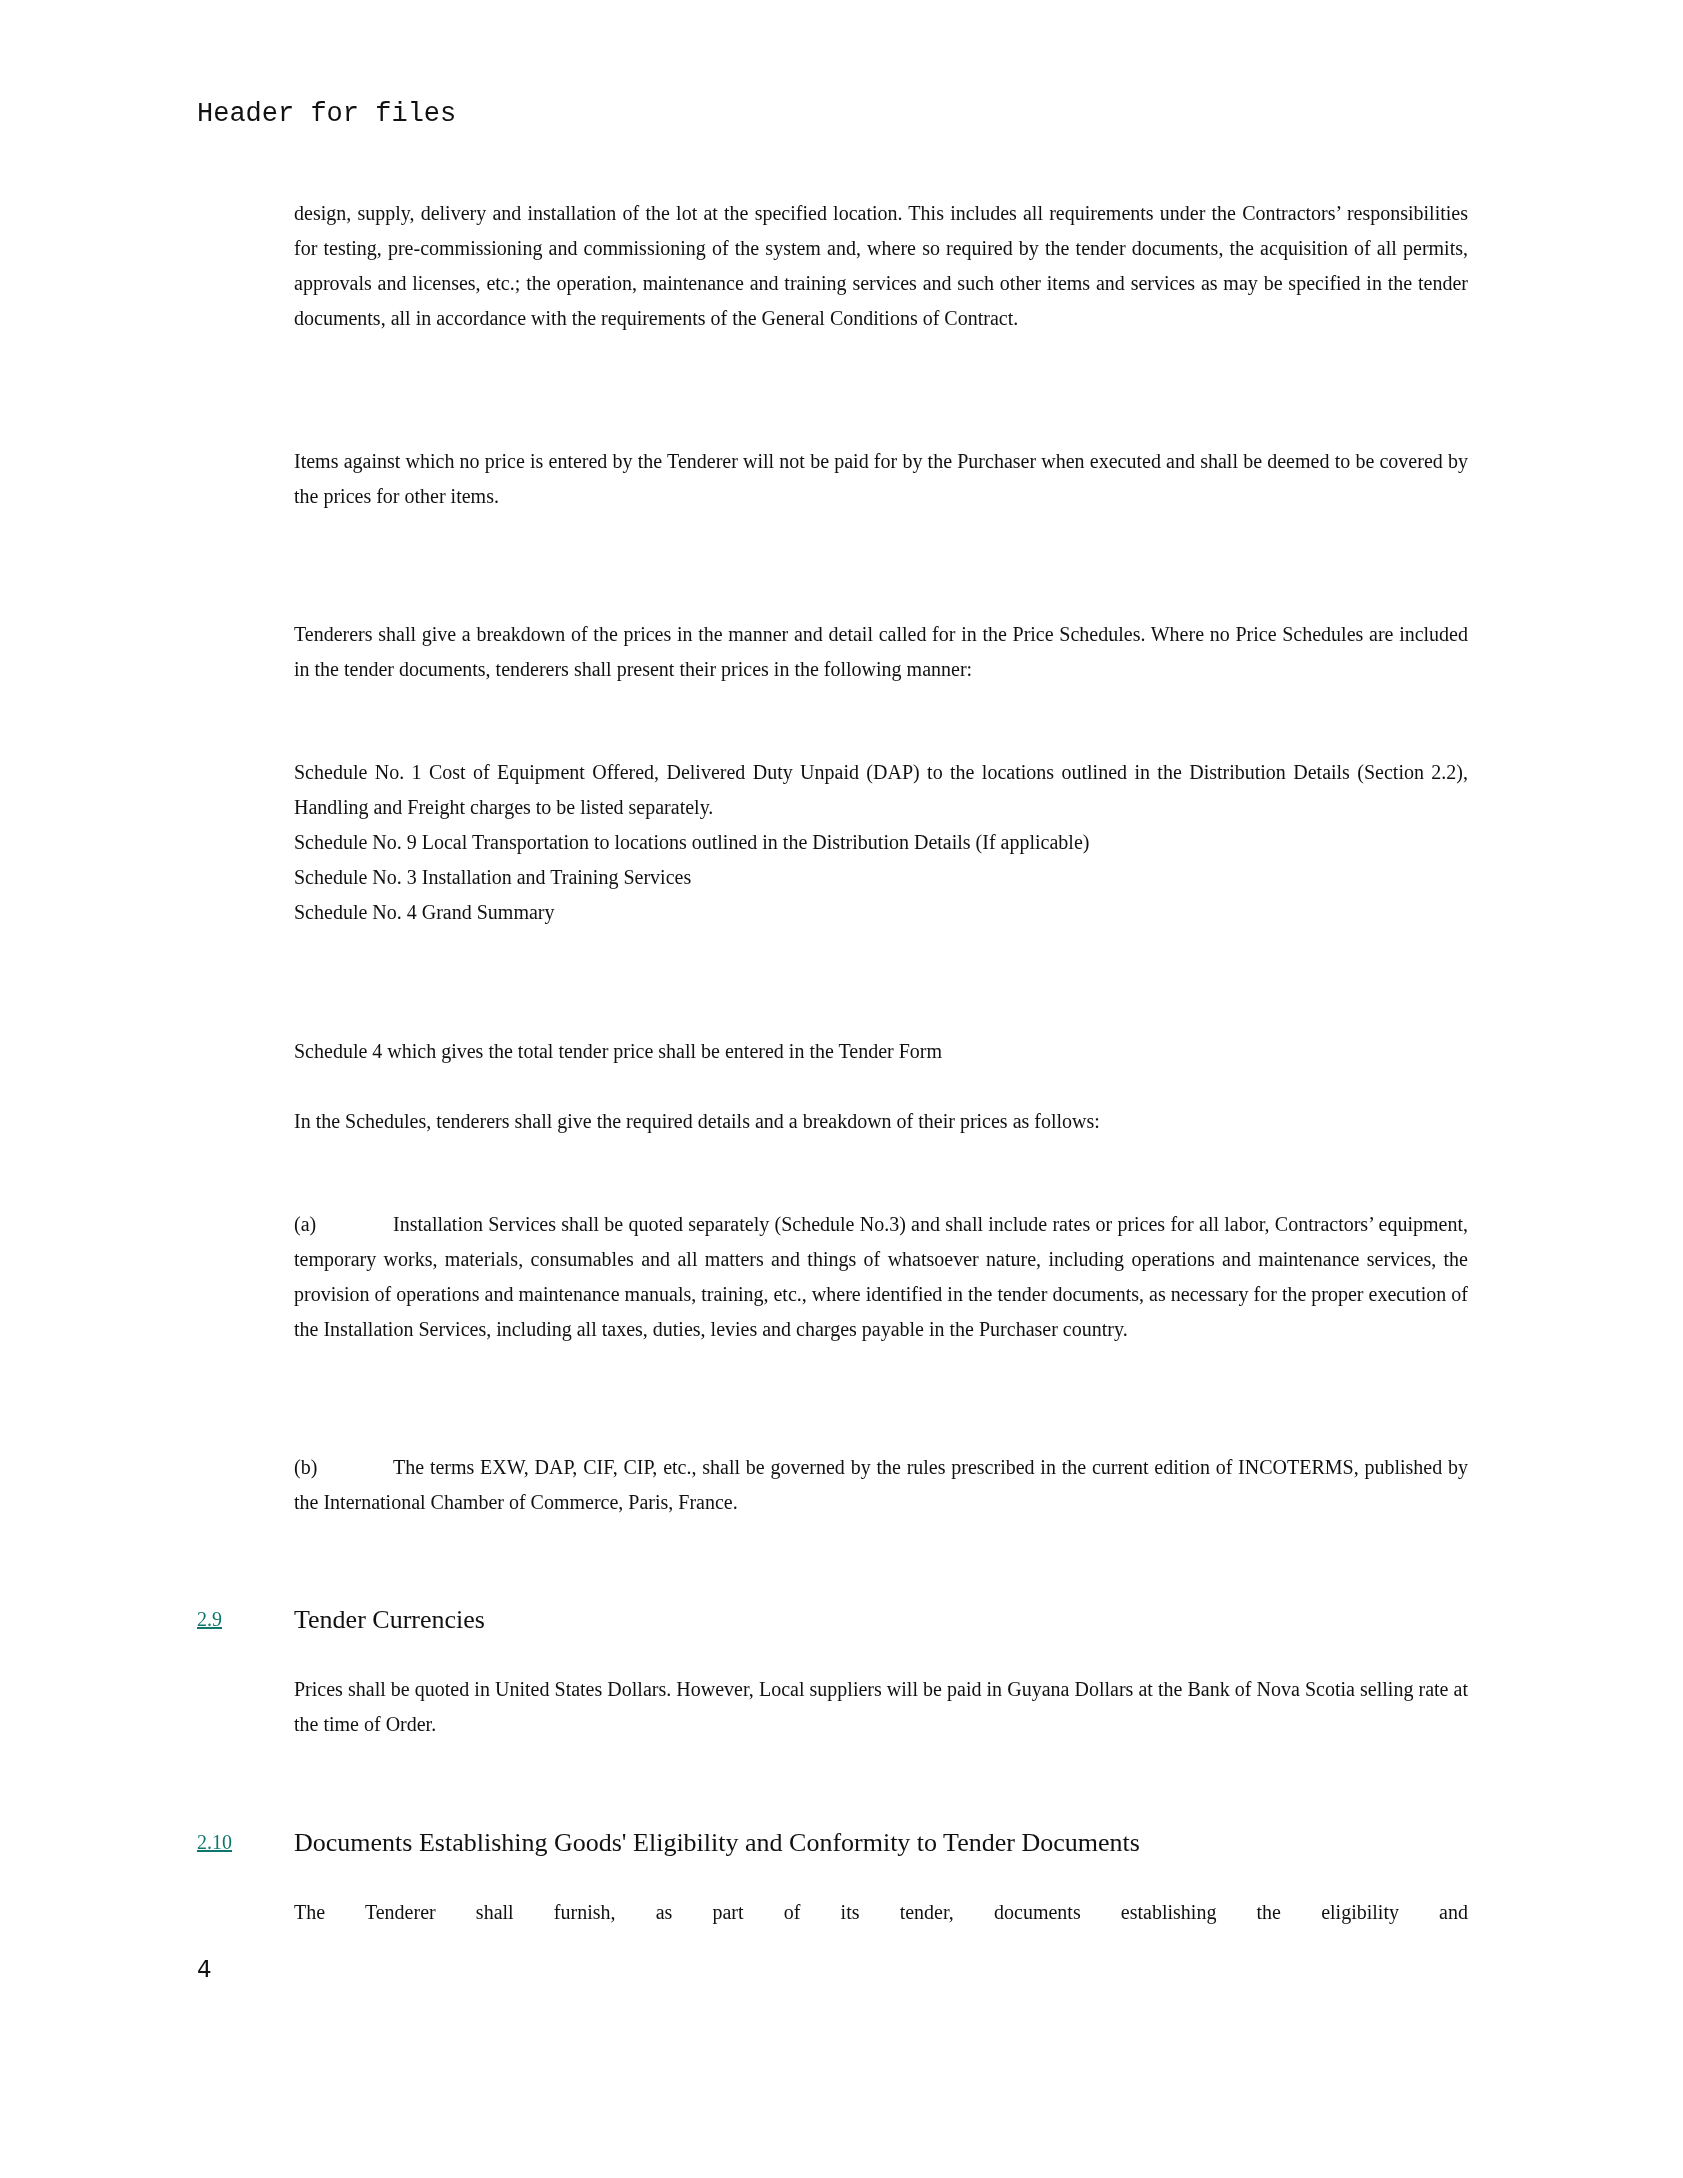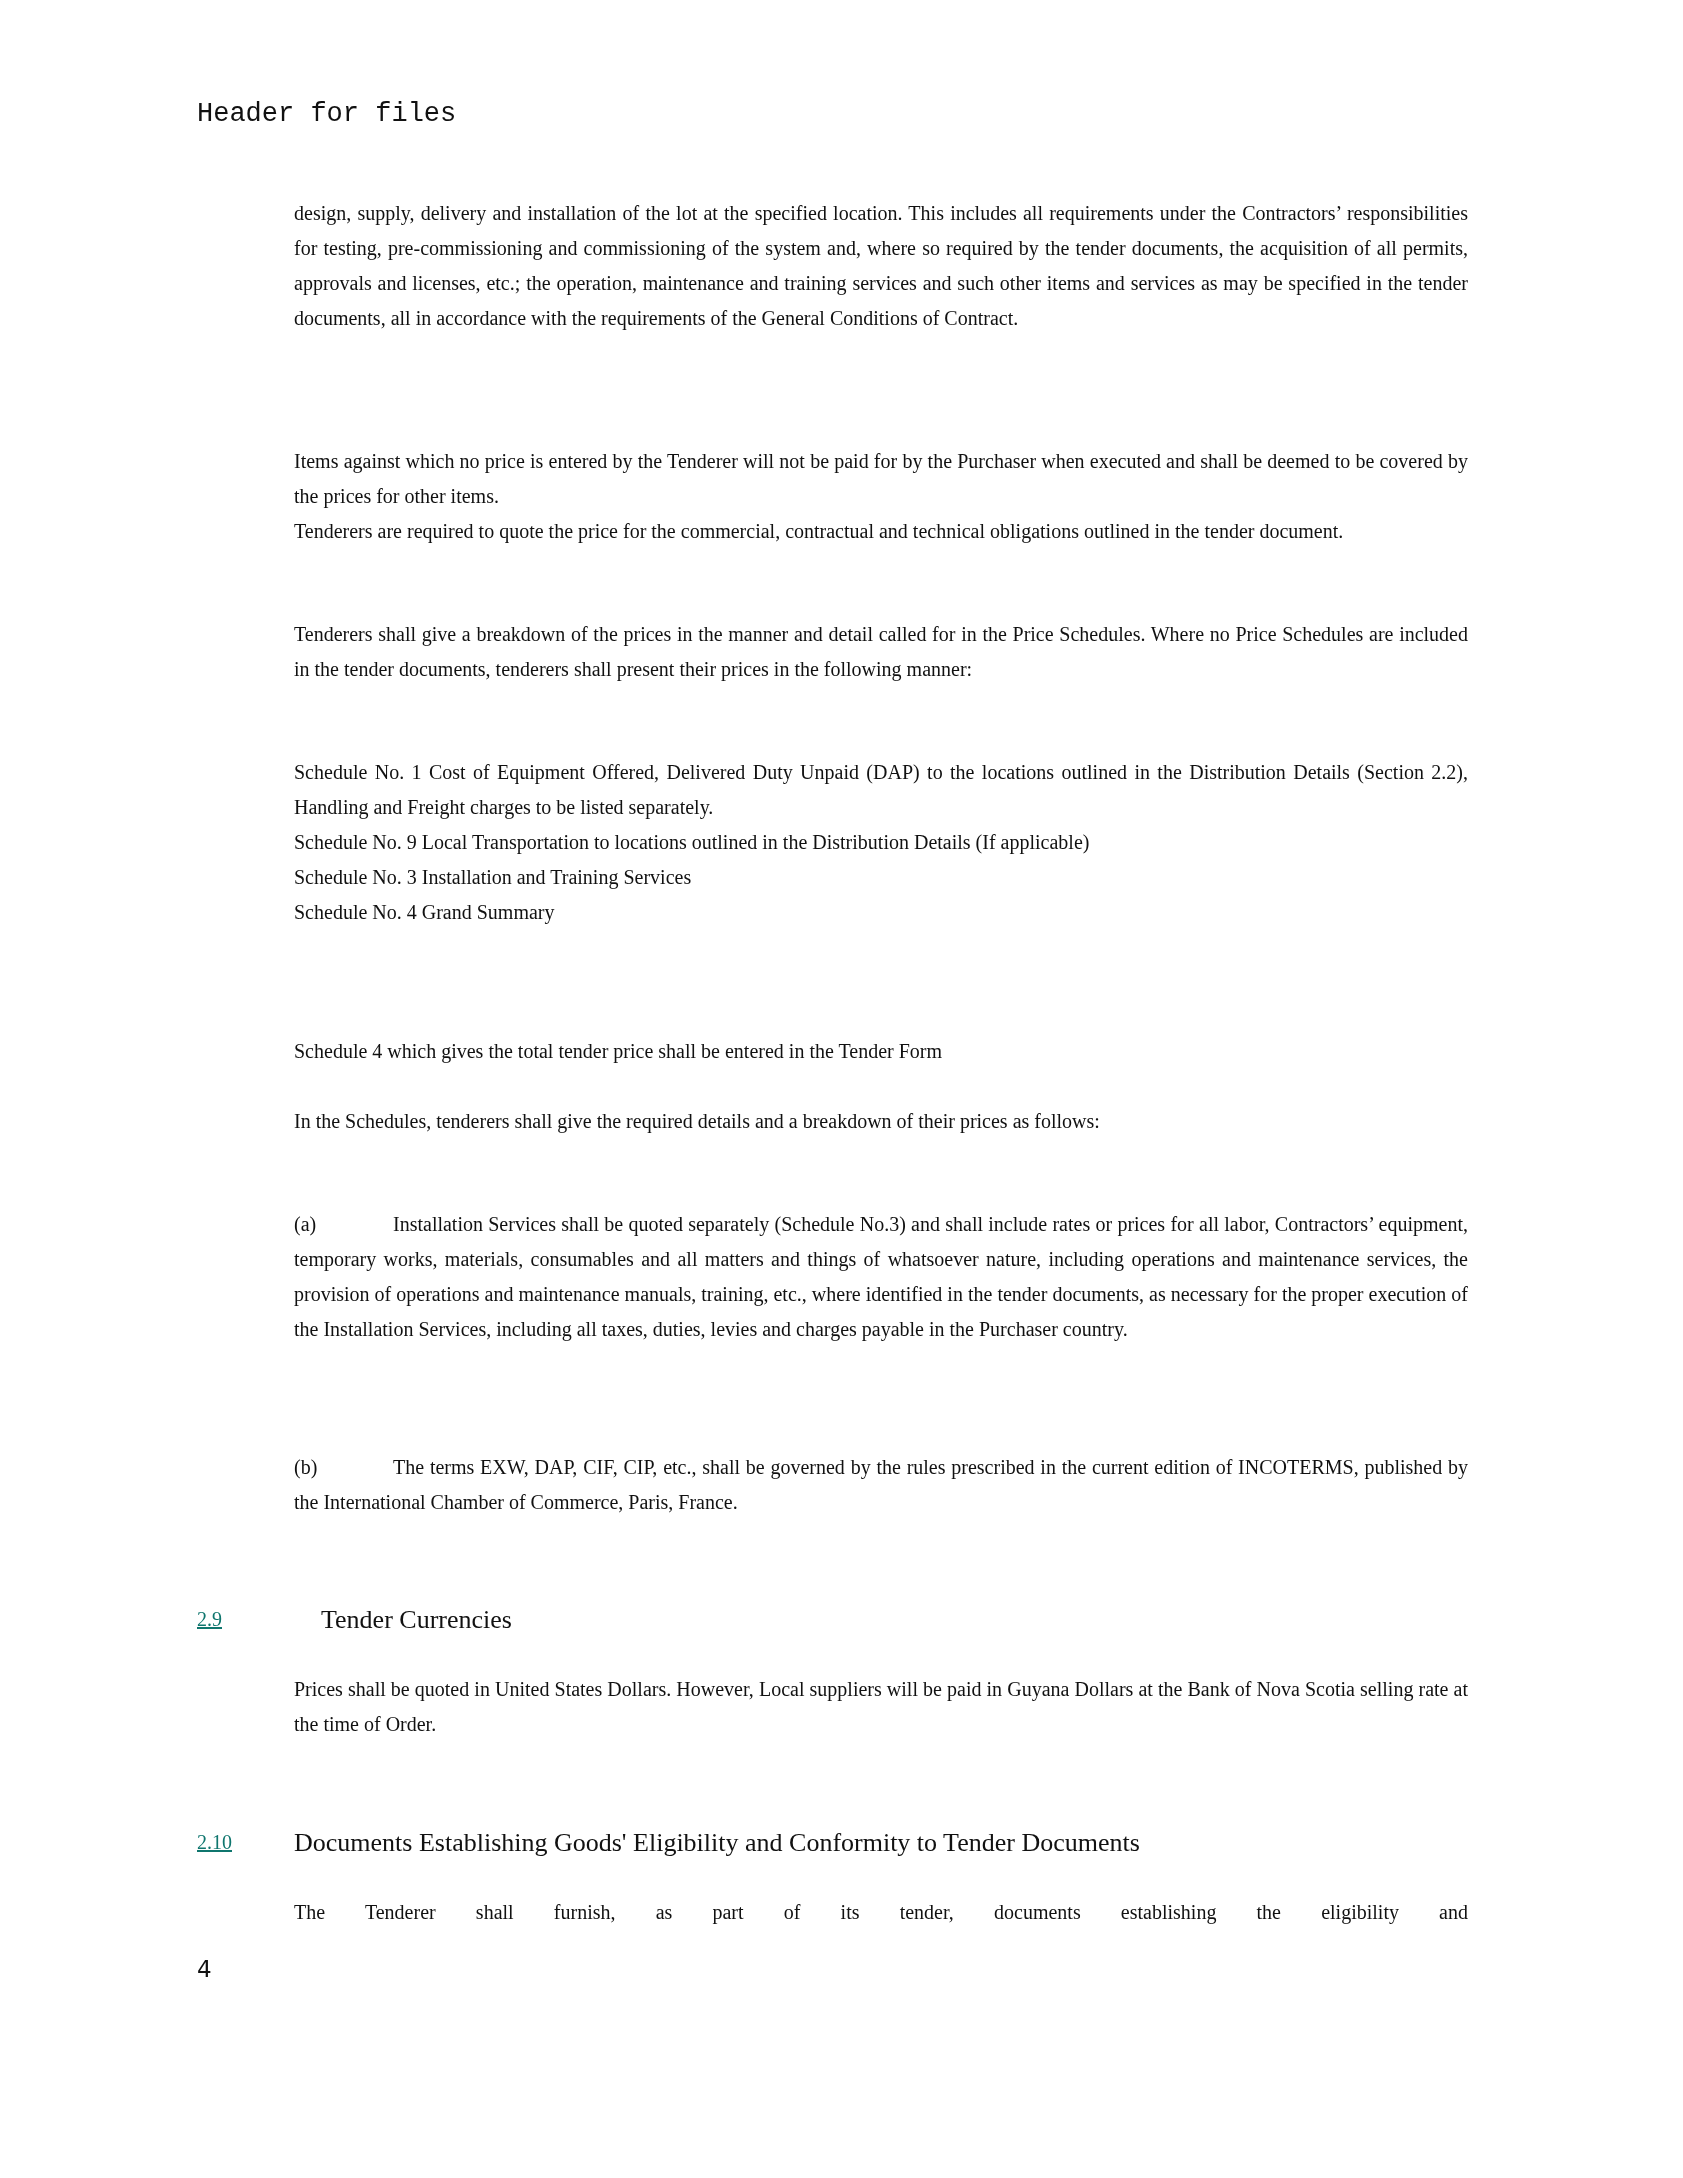--- a/index.html
+++ b/index.html
@@ -22,21 +22,20 @@
 <div class="page">
 
   <div class="hdr">Header for files</div>
 
   <div class="blk" style="top:196px;">
     <p>design, supply, delivery and installation of the lot at the specified location. This includes all requirements under the Contractors’ responsibilities for testing, pre-commissioning and commissioning of the system and, where so required by the tender documents, the acquisition of all permits, approvals and licenses, etc.; the operation, maintenance and training services and such other items and services as may be specified in the tender documents, all in accordance with the requirements of the General Conditions of Contract.</p>
   </div>
 
   <div class="blk" style="top:444px;">
     <p>Items against which no price is entered by the Tenderer will not be paid for by the Purchaser when executed and shall be deemed to be covered by the prices for other items.</p>
-    <p>Tenderers are required to quote the price for the commercial, contractual and technical obligations outlined in the tender document.</p>
   </div>
 
   <div class="blk" style="top:617px;">
     <p>Tenderers shall give a breakdown of the prices in the manner and detail called for in the Price Schedules. Where no Price Schedules are included in the tender documents, tenderers shall present their prices in the following manner:</p>
   </div>
 
   <div class="blk" style="top:755px;">
     <p class="sched"><span class="lbl">Schedule No. 1</span> <span>Cost of Equipment Offered, Delivered Duty Unpaid (DAP) to the locations outlined in the Distribution Details (Section 2.2), Handling and Freight charges to be listed separately.</span></p>
     <p class="sched"><span class="lbl">Schedule No. 9</span> <span>Local Transportation to locations outlined in the Distribution Details (If applicable)</span></p>
     <p class="sched"><span class="lbl">Schedule No. 3</span> <span>Installation and Training Services</span></p>
@@ -53,21 +52,21 @@
 
   <div class="blk" style="top:1207px;">
     <p><span class="item-lbl">(a)</span><span>Installation Services shall be quoted separately (Schedule No.3) and shall include rates or prices for all labor, Contractors’ equipment, temporary works, materials, consumables and all matters and things of whatsoever nature, including operations and maintenance services, the provision of operations and maintenance manuals, training, etc., where identified in the tender documents, as necessary for the proper execution of the Installation Services, including all taxes, duties, levies and charges payable in the Purchaser country.</span></p>
   </div>
 
   <div class="blk" style="top:1450px;">
     <p><span class="item-lbl">(b)</span><span>The terms EXW, DAP, CIF, CIP, etc., shall be governed by the rules prescribed in the current edition of INCOTERMS, published by the International Chamber of Commerce, Paris, France.</span></p>
   </div>
 
   <div class="secnum" style="top:1602px;">2.9</div>
-  <div class="sectitle" style="top:1602px;margin-left:27px;">Tender Currencies</div>
+  <div class="sectitle" style="top:1602px;">Tender Currencies</div>
   <div class="blk" style="top:1672px;">
     <p>Prices shall be quoted in United States Dollars. However, Local suppliers will be paid in Guyana Dollars at the Bank of Nova Scotia selling rate at the time of Order.</p>
   </div>
 
   <div class="secnum" style="top:1825px;">2.10</div>
   <div class="sectitle" style="top:1825px;">Documents Establishing Goods' Eligibility and Conformity to Tender Documents</div>
   <div class="blk force-justify" style="top:1895px;">
     <p>The Tenderer shall furnish, as part of its tender, documents establishing the eligibility and</p>
   </div>
 

